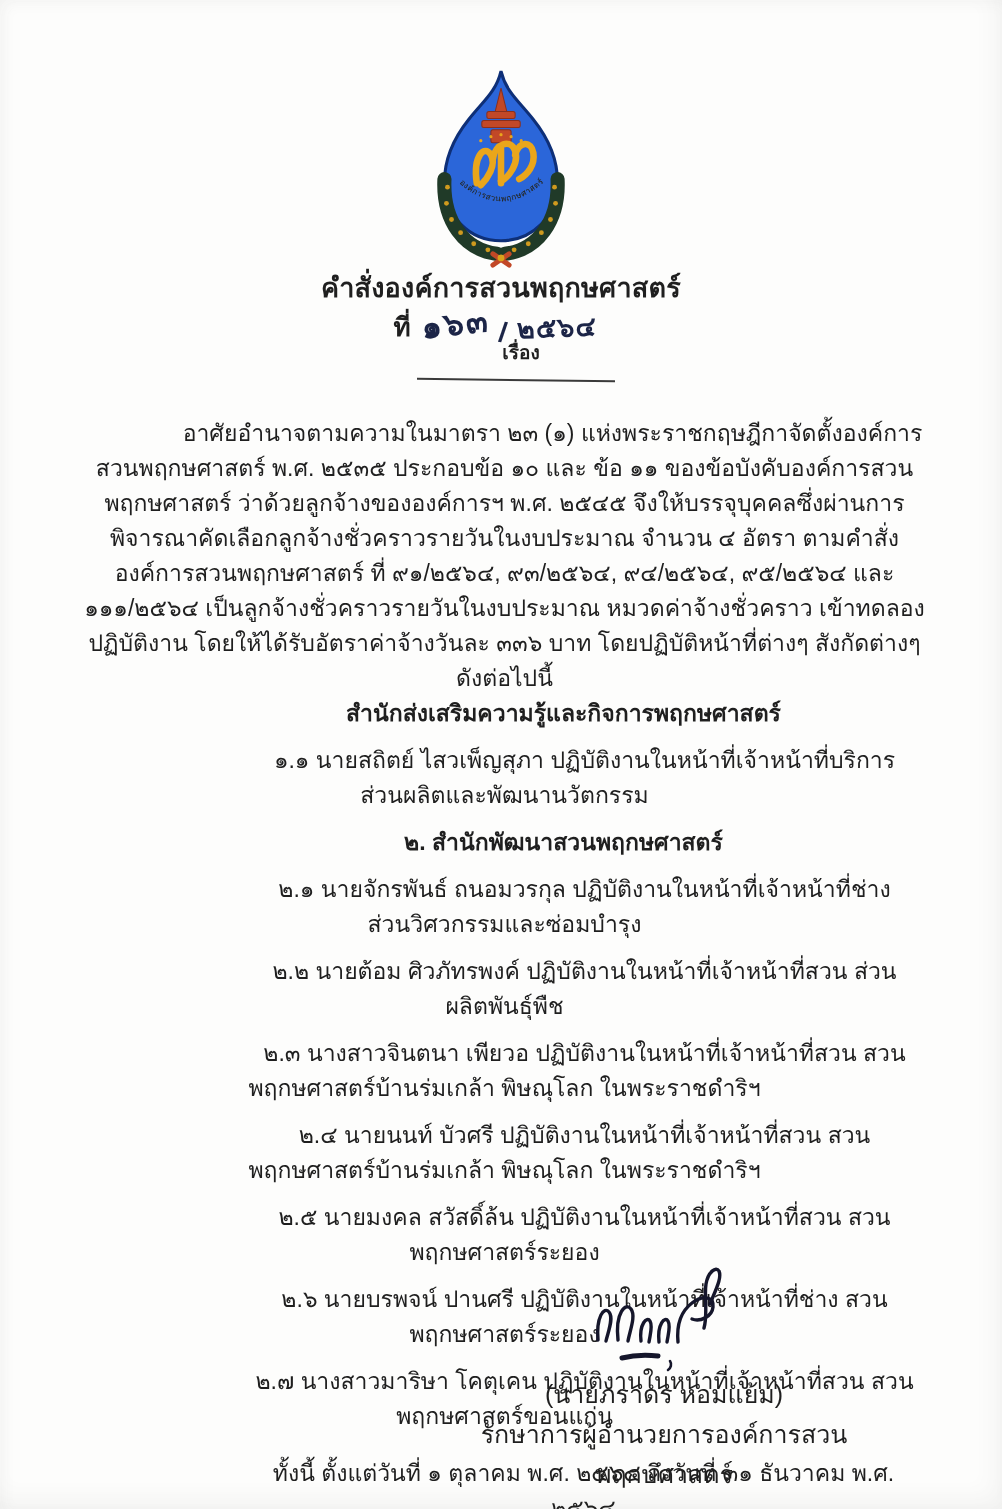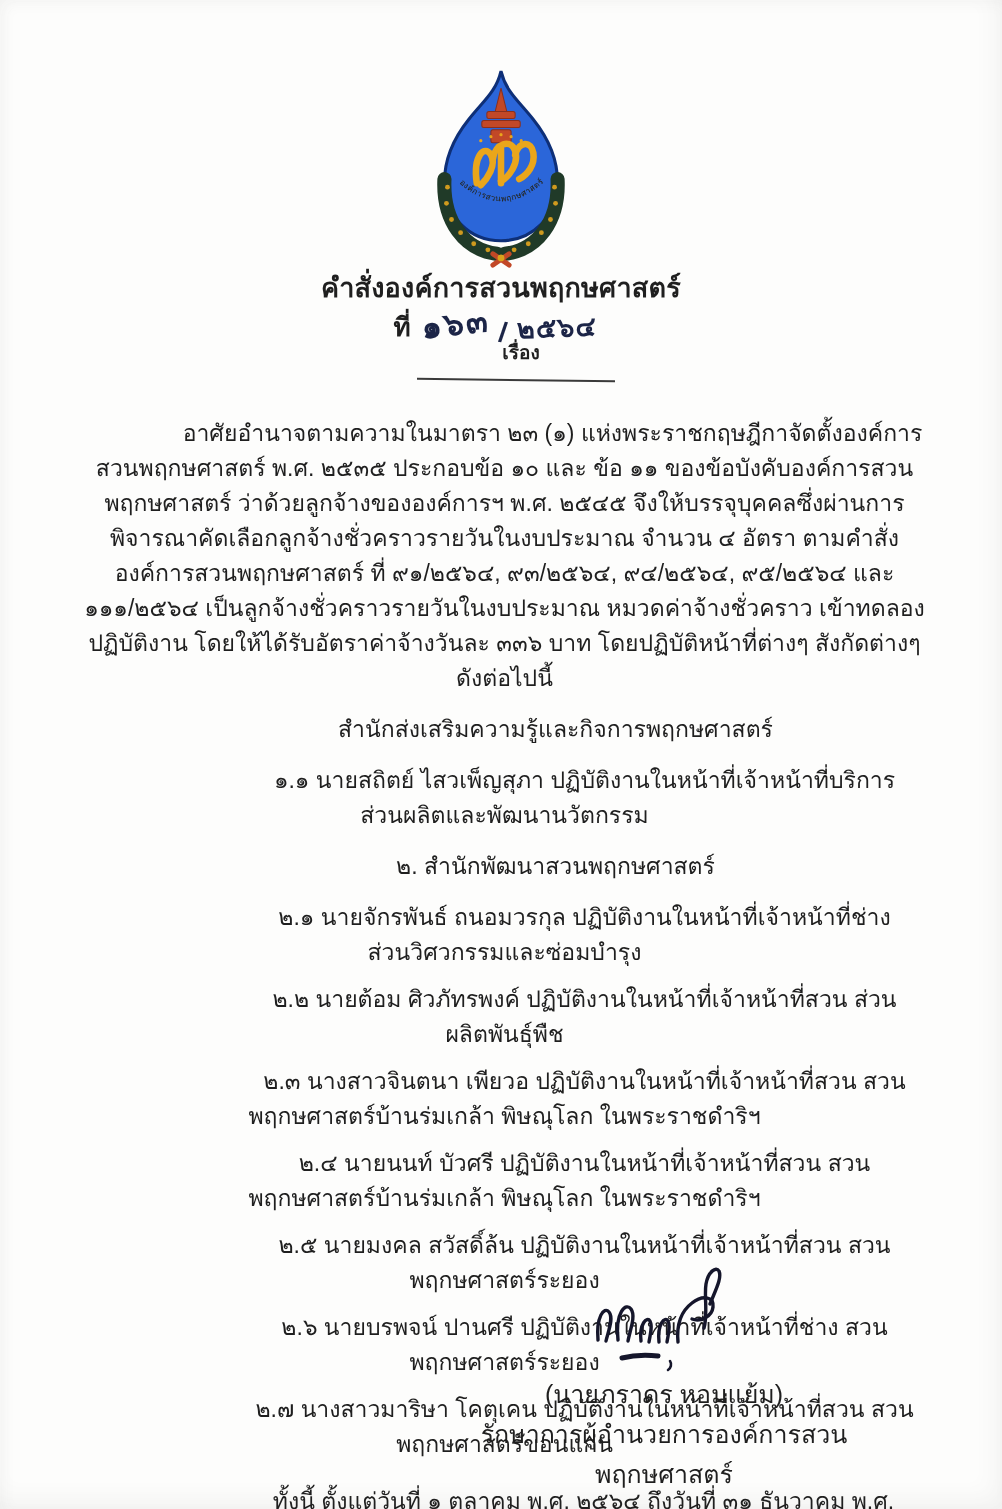--- a/index.html
+++ b/index.html
@@ -40,21 +40,21 @@
   .divider{
     position:absolute;top:379px;left:417px;width:198px;height:2px;
     background:#3a3a3a;transform:rotate(.7deg);
   }
   
   .content{
     position:absolute;top:416px;left:82px;width:845px;
     font-size:23px;line-height:35px;text-align:center;
   }
   .paragraph{margin:0;text-indent:96px;}
-  .sec-heading{margin:16px;margin-left:118px;font-weight:400;}
+  .sec-heading{margin:0;margin-left:118px;font-weight:700;}
   .order-item{margin:12px;text-indent:160px;}
   .effective-line{margin:22px 0 4px 158px;}
   .order-date-line{margin:15px 0 0 278px;display:flex;align-items:flex-end;gap:12px;}
   .hand-day{font-size:33px;font-weight:600;transform:rotate(-5deg);letter-spacing:1px;line-height:30px;}
   
   .sig-block{position:absolute;left:448px;top:1262px;width:432px;text-align:center;}
   .sig-scribble{display:block;margin:0 auto;}
   .sig-name{font-size:25px;margin-top:2px;}
   .sig-position{font-size:25px;}
 </style>

